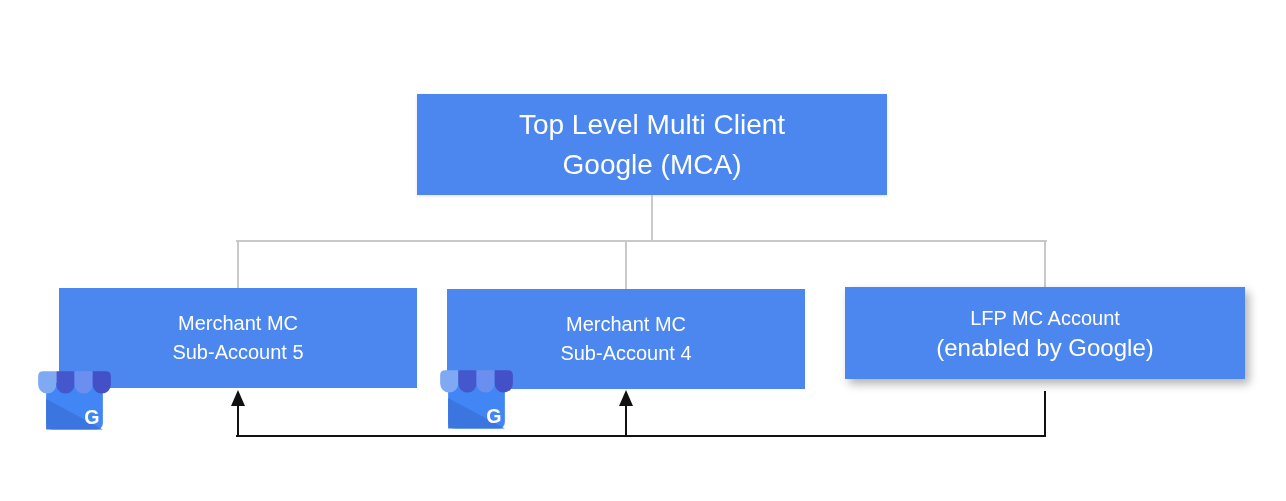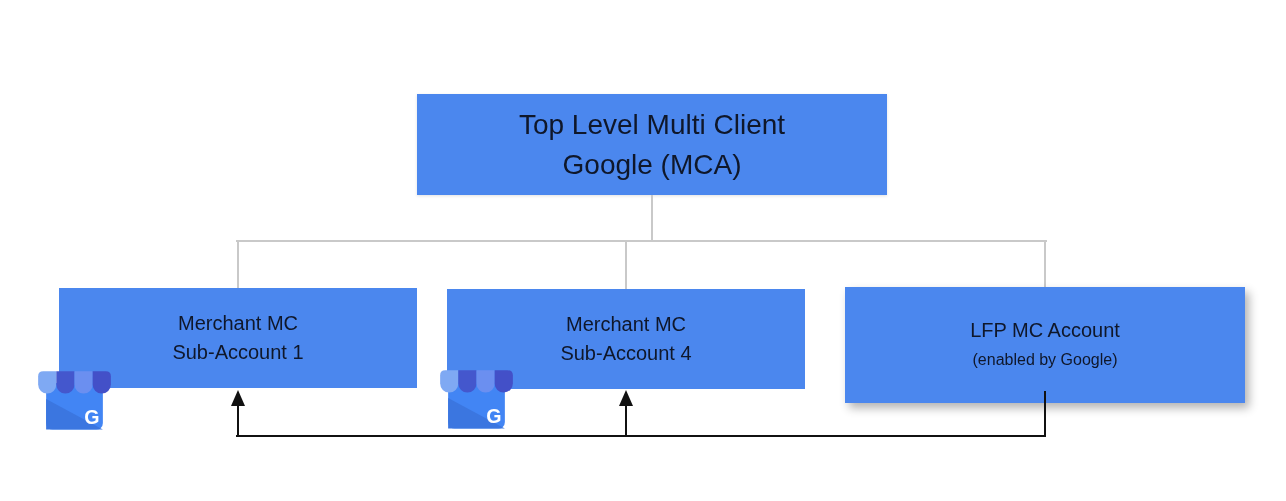--- a/index.html
+++ b/index.html
@@ -7,21 +7,21 @@
     position: relative;
     width: 1286px;
     height: 501px;
     background: #ffffff;
     font-family: "Liberation Sans", sans-serif;
     overflow: hidden;
   }
   .node {
     position: absolute;
     background: #4b87ee;
-    color: #0f172a;
+    color: #ffffff;
     display: flex;
     flex-direction: column;
     align-items: center;
     justify-content: center;
     text-align: center;
   }
   .node .ln { display: block; }
   #node-mca {
     left: 417px; top: 94px; width: 470px; height: 101px;
     font-size: 28px; line-height: 40px;
@@ -29,25 +29,25 @@
   }
   #node-sub1 {
     left: 59px; top: 288px; width: 358px; height: 100px;
     font-size: 20px; line-height: 29px;
   }
   #node-sub2 {
     left: 447px; top: 289px; width: 358px; height: 100px;
     font-size: 20px; line-height: 29px;
   }
   #node-lfp {
-    left: 845px; top: 287px; width: 400px; height: 116px;
+    left: 845px; top: 287px; width: 400px; height: 92px;
     font-size: 20px; line-height: 29px;
     box-shadow: 4px 5px 9px rgba(0,0,0,0.30);
   }
-  #node-lfp .ln-small { font-size: 16px; }
+  #node-lfp .ln-small { font-size: 24px; }
   .conn-gray { position: absolute; background: #c9c9c9; }
   .conn-black { position: absolute; background: #111111; }
   .arrowhead {
     position: absolute;
     width: 0; height: 0;
     border-left: 7px solid transparent;
     border-right: 7px solid transparent;
     border-bottom: 16px solid #111111;
   }
   .biz-icon { position: absolute; width: 73px; height: 64px; }
@@ -64,21 +64,21 @@
   </div>
 
   <div class="conn-gray" style="left:651px; top:195px; width:2px; height:46px;"></div>
   <div class="conn-gray" style="left:236px; top:240px; width:811px; height:2px;"></div>
   <div class="conn-gray" style="left:237px; top:240px; width:2px; height:48px;"></div>
   <div class="conn-gray" style="left:625px; top:240px; width:2px; height:49px;"></div>
   <div class="conn-gray" style="left:1044px; top:240px; width:2px; height:47px;"></div>
 
   <div class="node" id="node-sub1">
     <span class="ln">Merchant MC</span>
-    <span class="ln">Sub-Account 1</span>
+    <span class="ln">Sub-Account 5</span>
   </div>
 
   <div class="node" id="node-sub2">
     <span class="ln">Merchant MC</span>
     <span class="ln">Sub-Account 4</span>
   </div>
 
   <div class="node" id="node-lfp">
     <span class="ln">LFP MC Account</span>
     <span class="ln ln-small">(enabled by Google)</span>

